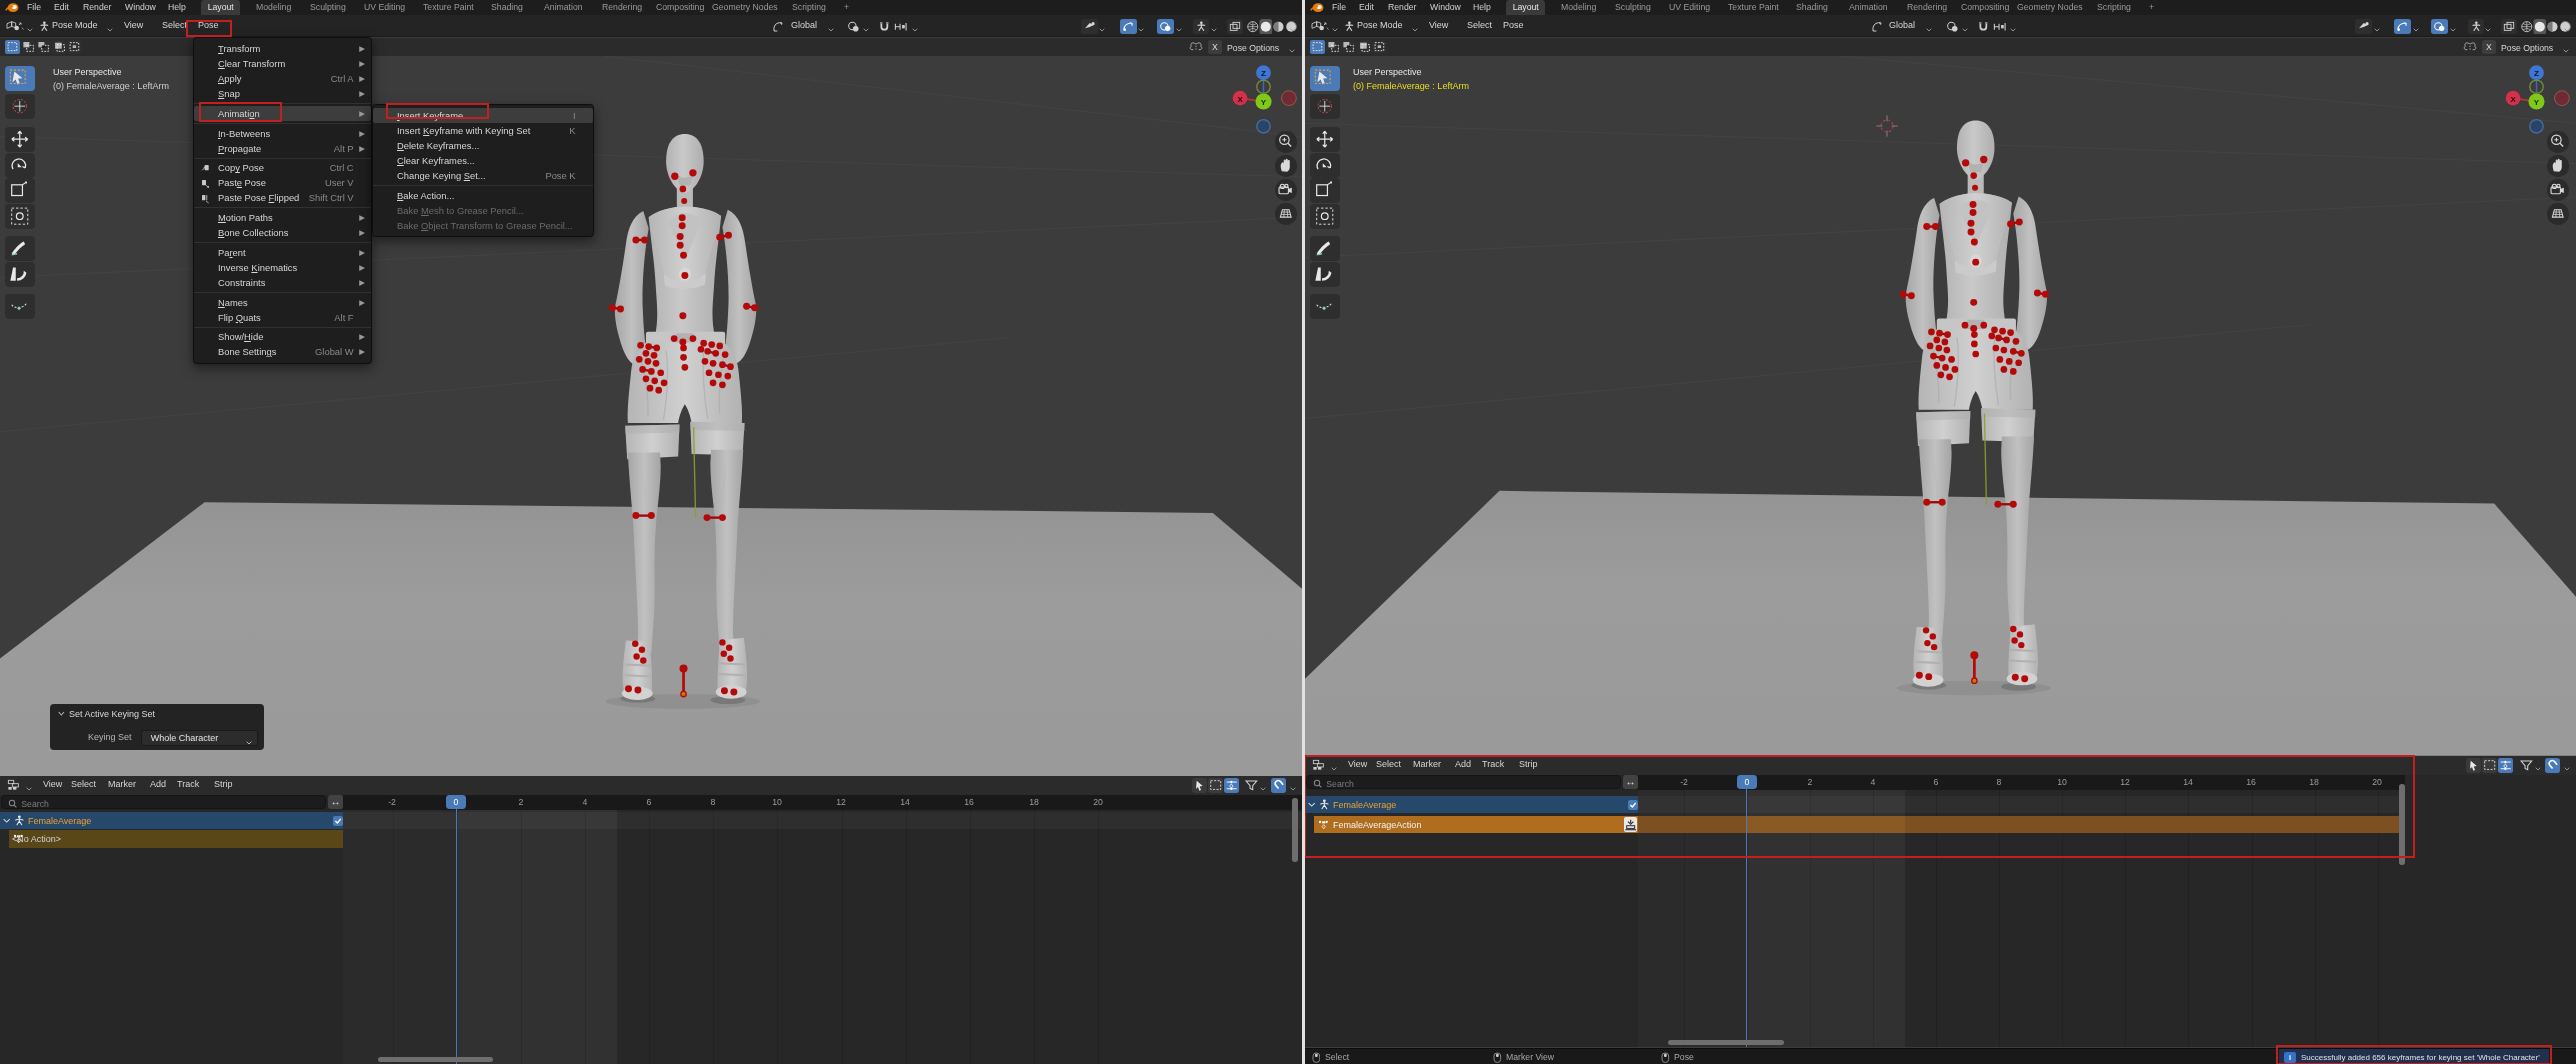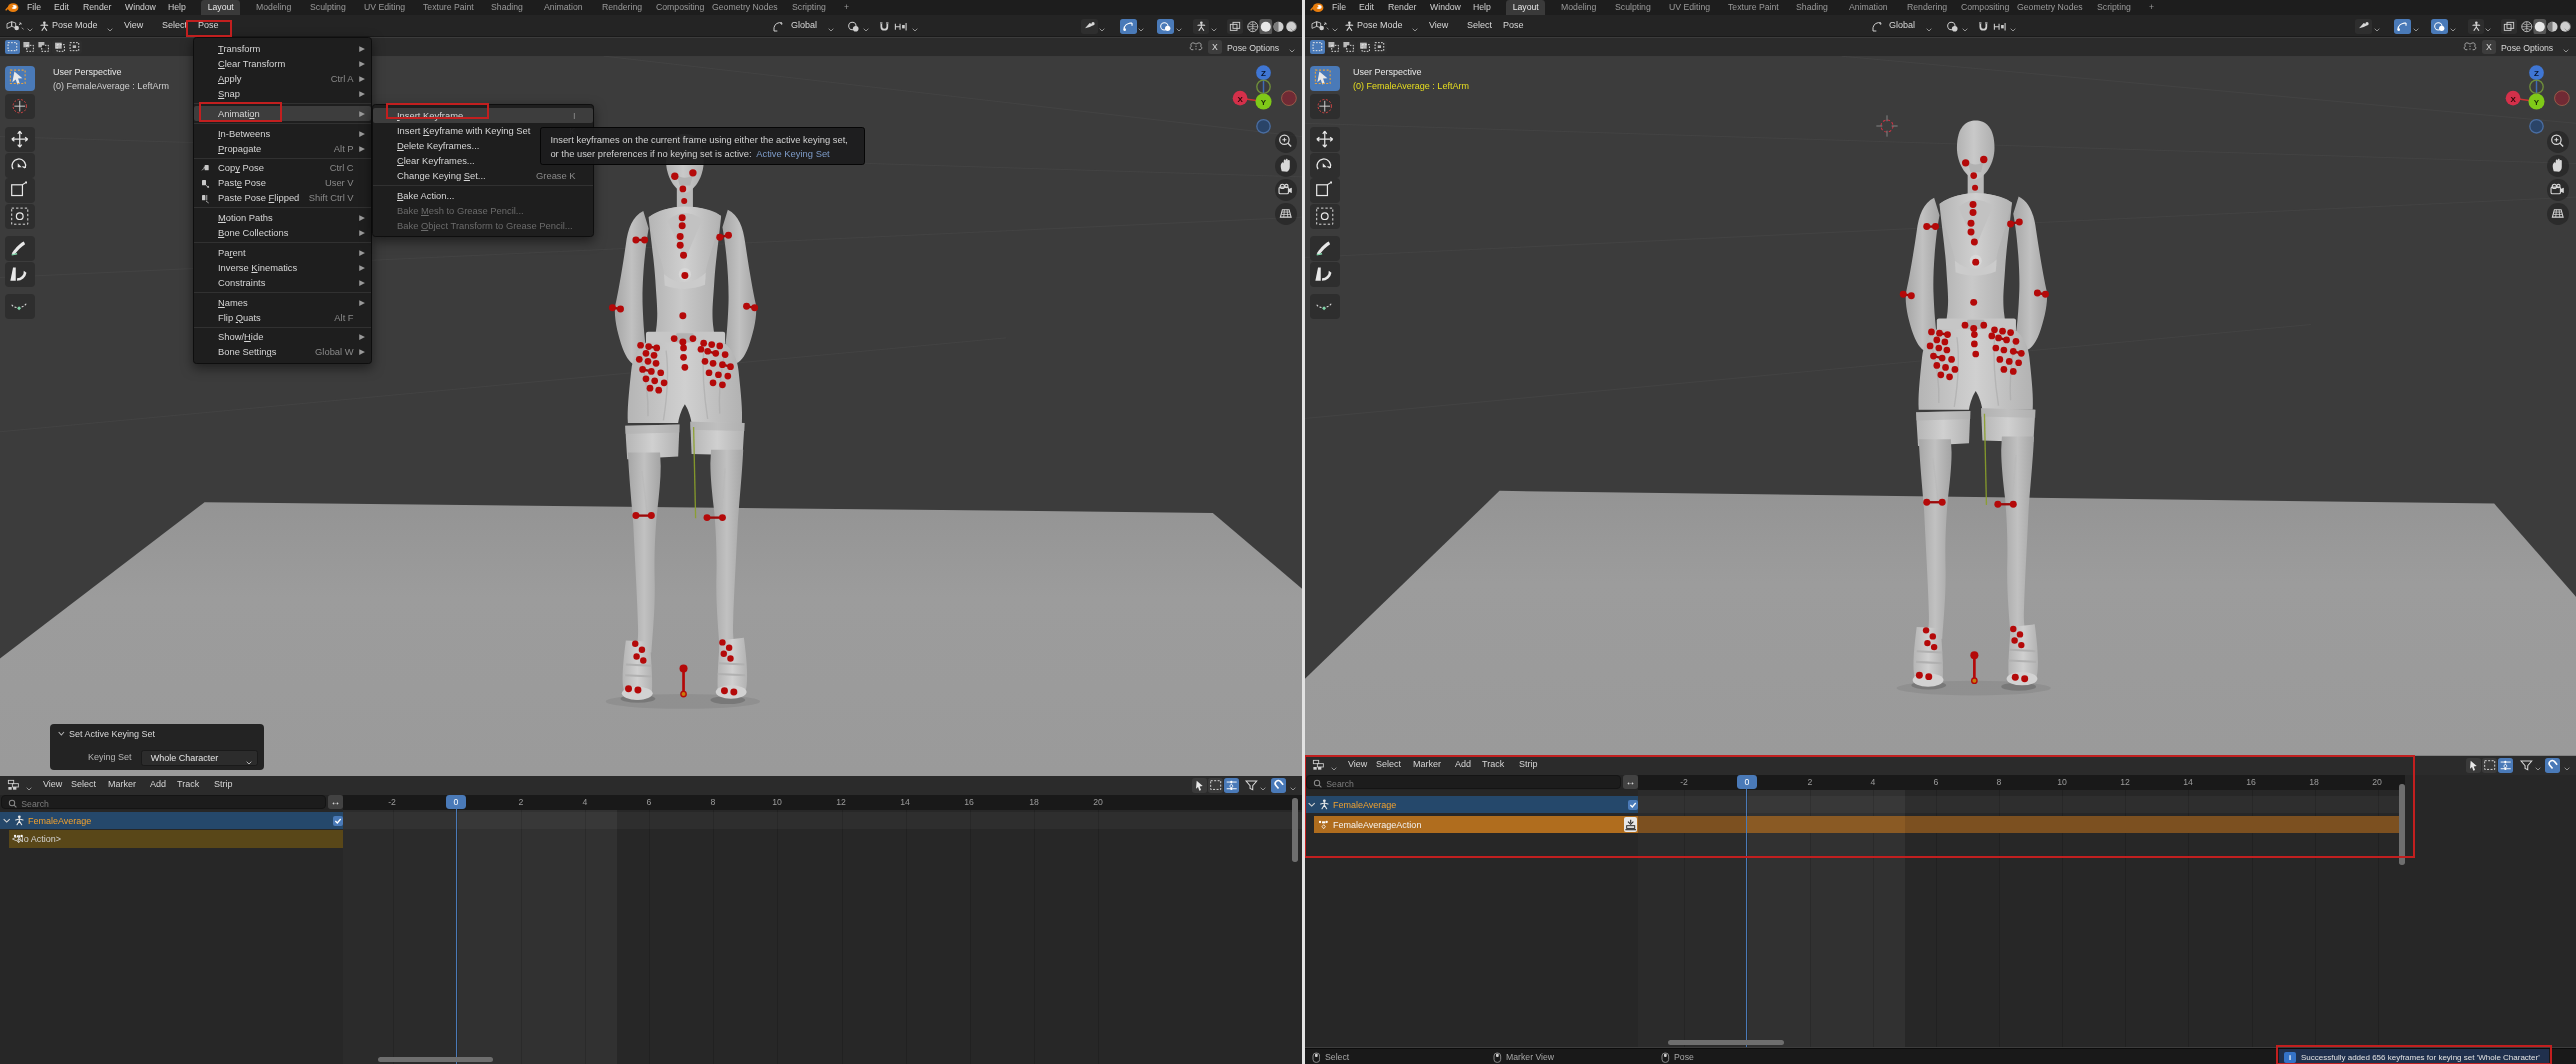--- a/index.html
+++ b/index.html
@@ -468,28 +468,27 @@
       <div class="mi">Flip <u>Q</u>uats<span class="sc">Alt F</span></div>
       <div class="msep"></div>
       <div class="mi">Show/<u>H</u>ide<span class="ar">▶</span></div>
       <div class="mi">Bone Settin<u>g</u>s<span class="sc">Global W</span><span class="ar">▶</span></div>
     </div>
     <div class="menu" style="left:372px;top:104px;width:222px;padding:3.4px 0">
       <div class="mi on"><u>I</u>nsert Keyframe<span class="sc">I</span></div>
       <div class="mi">Insert <u>K</u>eyframe with Keying Set<span class="sc">K</span></div>
       <div class="mi"><u>D</u>elete Keyframes...</div>
       <div class="mi"><u>C</u>lear Keyframes...</div>
-      <div class="mi">Change Keying <u>S</u>et...<span class="sc">Grease K</span></div>
+      <div class="mi">Change Keying <u>S</u>et...<span class="sc">Pose K</span></div>
       <div class="msep"></div>
       <div class="mi"><u>B</u>ake Action...</div>
       <div class="mi dis">Bake <u>M</u>esh to Grease Pencil...</div>
       <div class="mi dis">Bake <u>O</u>bject Transform to Grease Pencil...</div>
     </div>
-    <div class="tooltip" style="left:540px;top:127px;width:325px;height:38px">Insert keyframes on the current frame using either the active keying set,<br>or the user preferences if no keying set is active:&nbsp; <span style="color:#7e9cc9">Active Keying Set</span></div>
-    <div class="opanel" style="left:50px;top:724px;width:214px;height:46px">
+    <div class="opanel" style="left:50px;top:704px;width:214px;height:46px">
       <svg class="abs" style="left:8px;top:7.4px" width="6.7" height="5.4" viewBox="0 0 10 8">
         <path d="M1 1.5 L5 6 L9 1.5" stroke="#b8b8b8" stroke-width="1.5" fill="none"></path>
       </svg>
       <span class="abs" style="left:19px;top:5.4px;color:#dadada">Set Active Keying Set</span>
       <span class="abs" style="left:38px;top:28px;color:#b4b4b4">Keying Set</span>
       <div class="abs" style="left:91px;top:25.5px;width:117px;height:16px;background:#2c2c2c;border-radius:2.7px;border:0.7px solid #1a1a1a">
         <span class="abs" style="left:8.7px;top:2px;color:#e4e4e4">Whole Character</span>
         <span class="abs" style="right:4.7px;top:6px"><svg width="6" height="4" viewBox="0 0 9 6">
             <path d="M1 1 L4.5 4.5 L8 1" stroke="#bbb" stroke-width="1.4" fill="none"></path>
           </svg></span>

